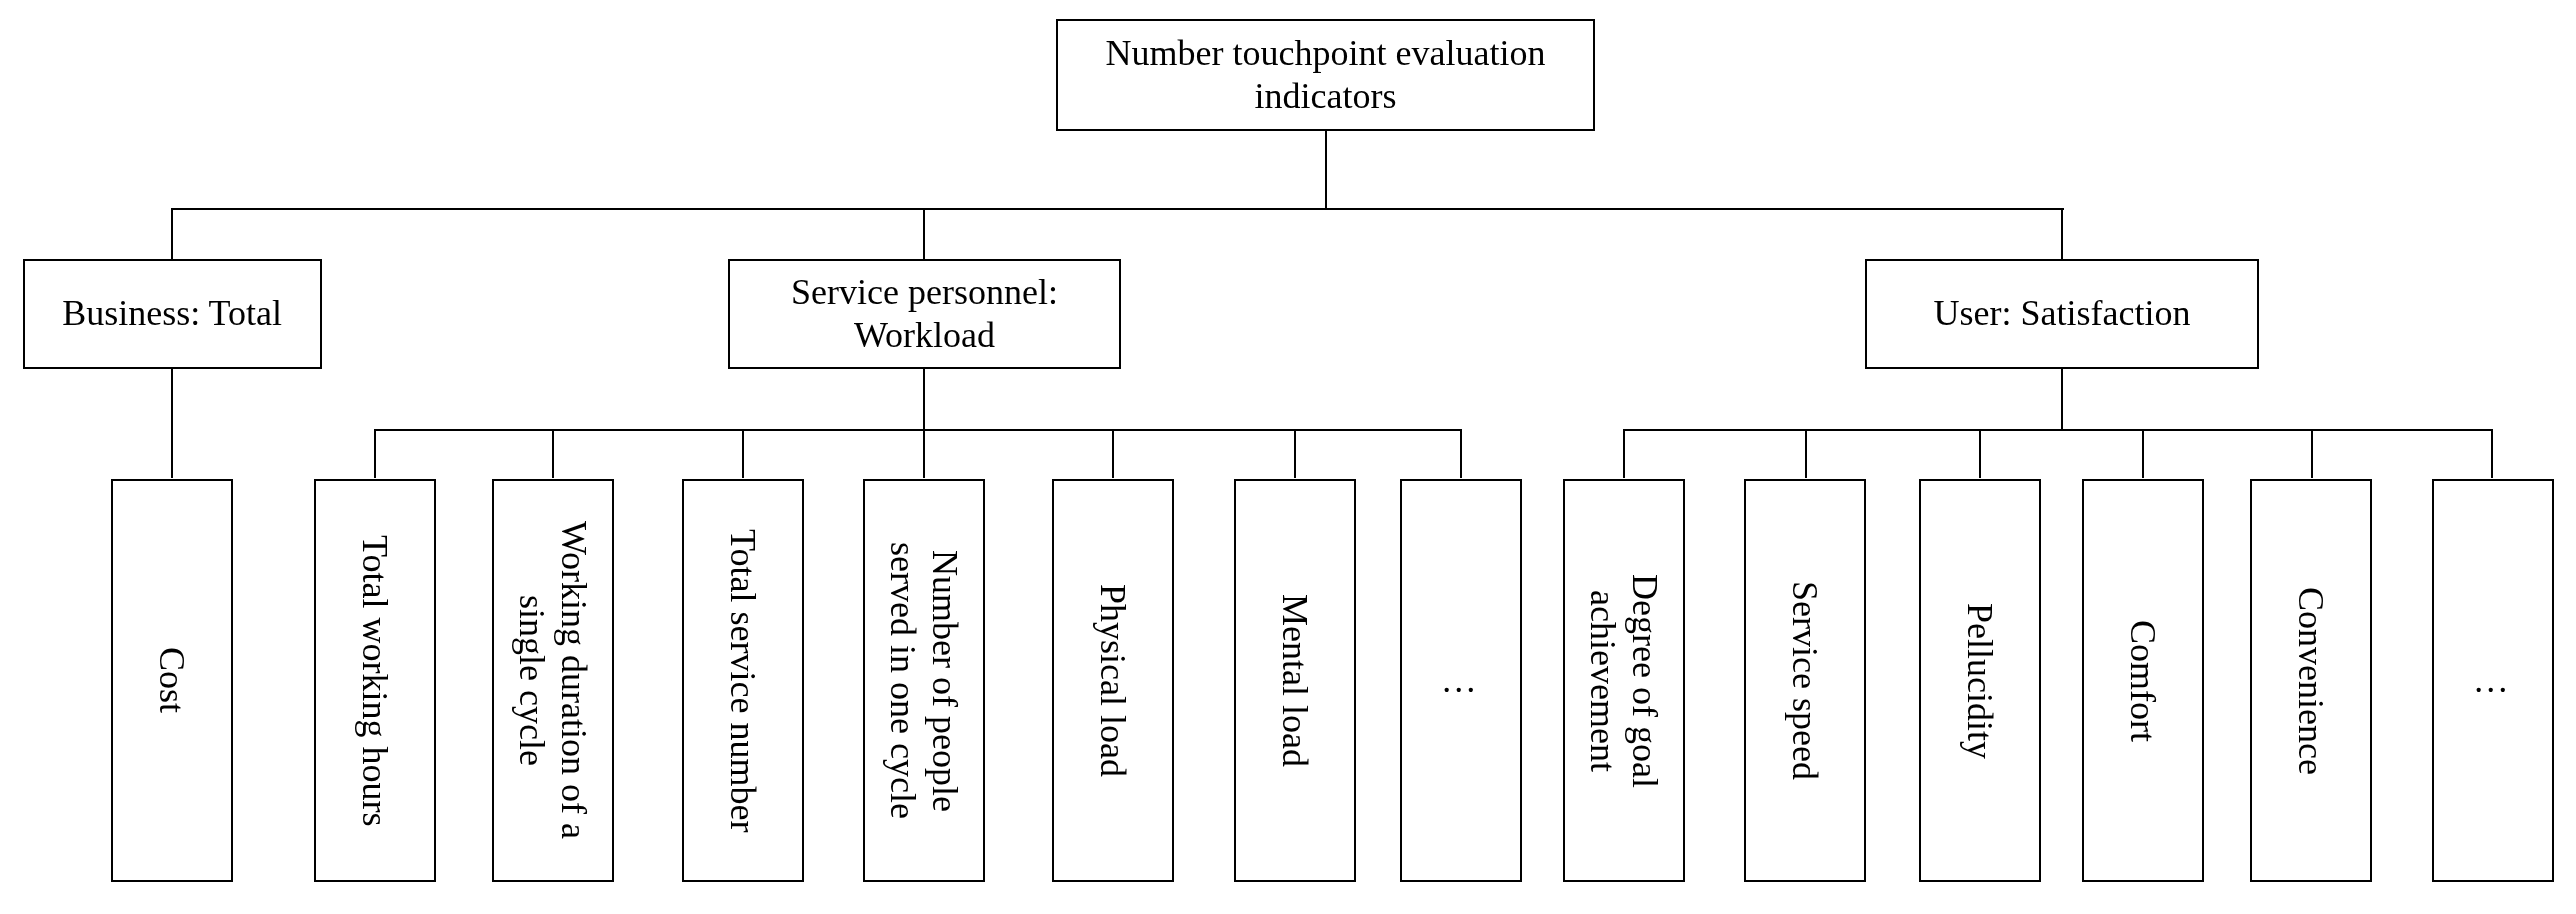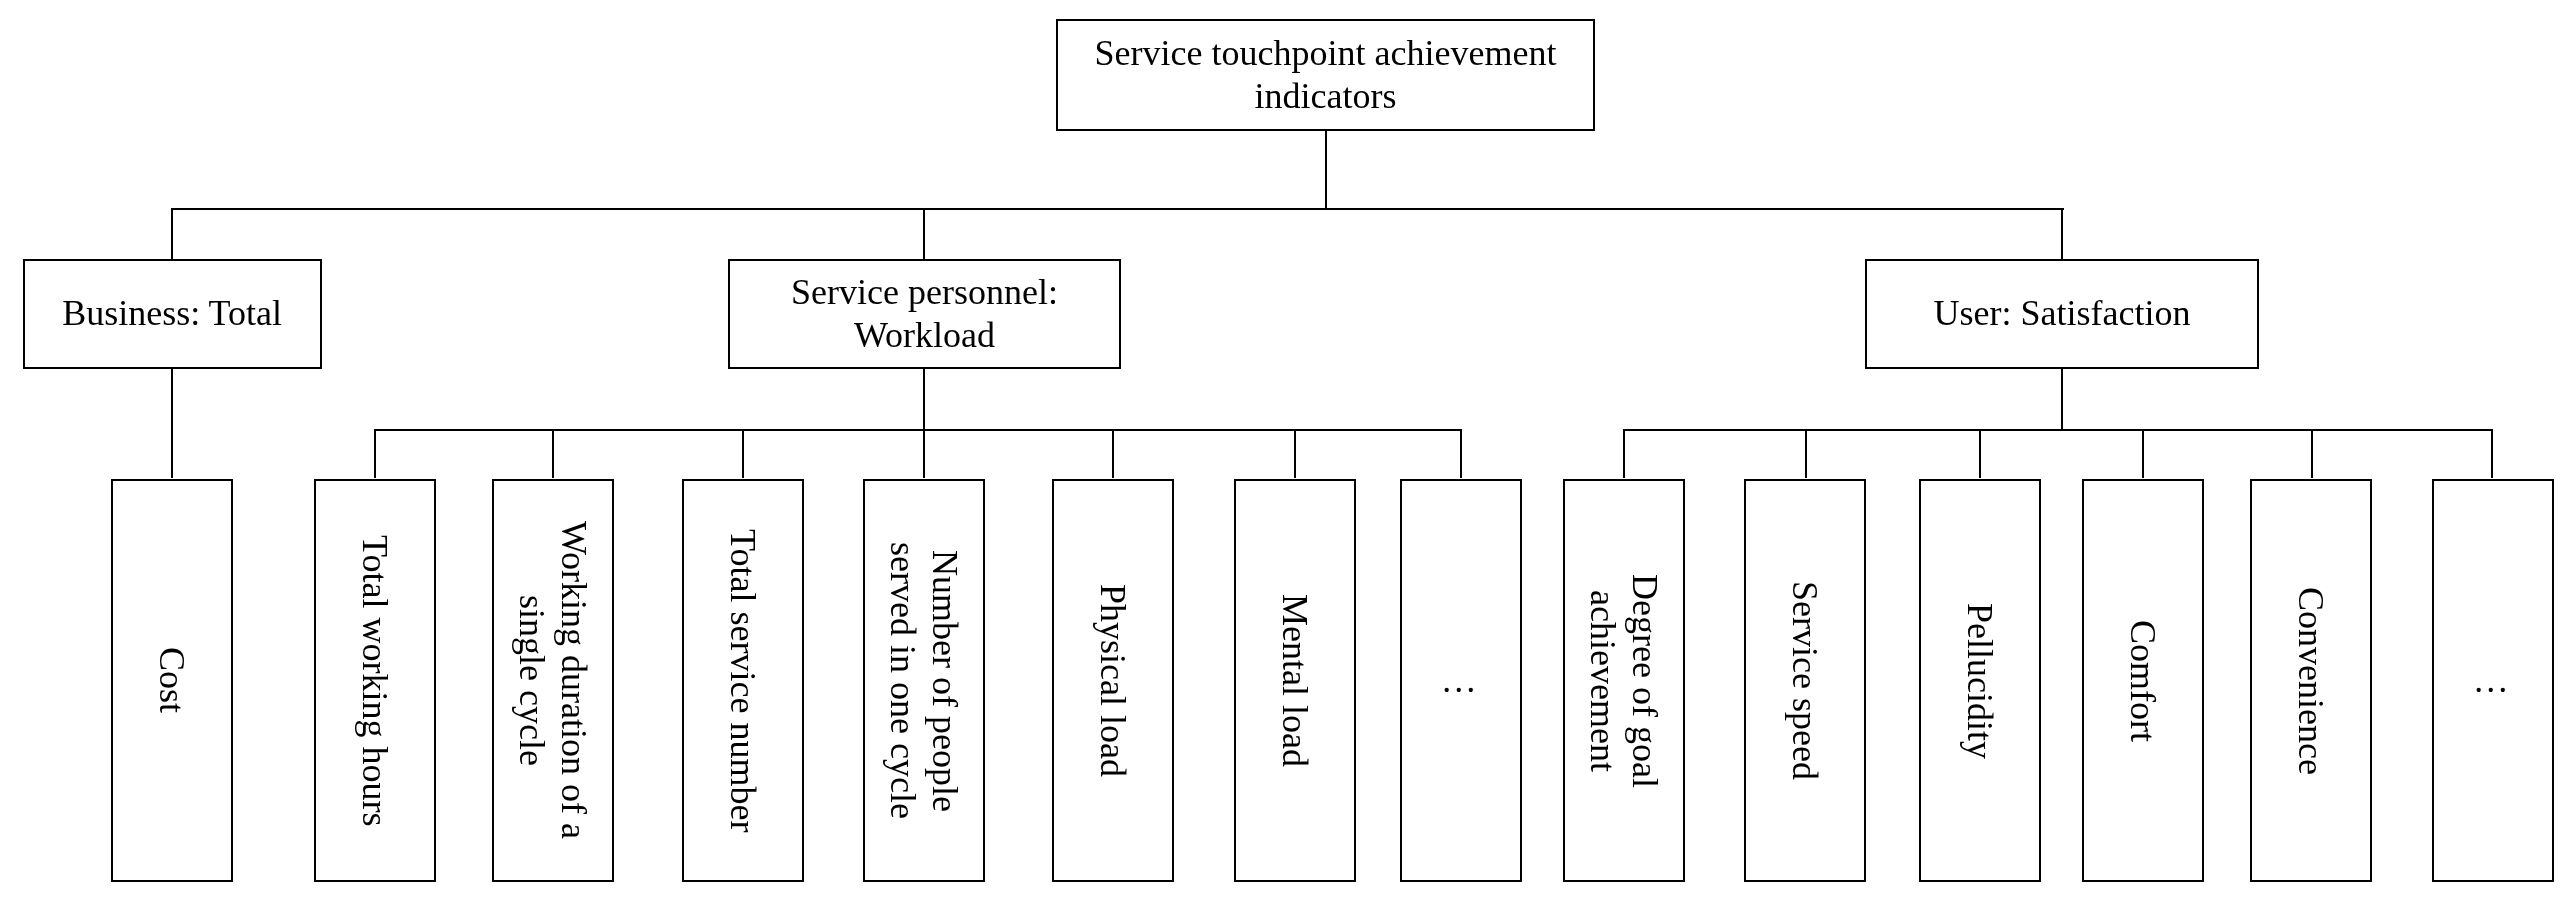--- a/index.html
+++ b/index.html
@@ -78,21 +78,21 @@
   <div class="line vline" style="left:2061px; top:369px; height:60px;"></div>
   <div class="line hline" style="left:1623px; top:429px; width:870px;"></div>
   <div class="line vline" style="left:1623px; top:429px; height:49px;"></div>
   <div class="line vline" style="left:1805px; top:429px; height:49px;"></div>
   <div class="line vline" style="left:1979px; top:429px; height:49px;"></div>
   <div class="line vline" style="left:2142px; top:429px; height:49px;"></div>
   <div class="line vline" style="left:2311px; top:429px; height:49px;"></div>
   <div class="line vline" style="left:2491px; top:429px; height:49px;"></div>
 
   <div class="node root-node">
-    <span>Service touchpoint achievement
+    <span>Number touchpoint evaluation
 indicators</span>
   </div>
 
   <div class="node branch-node" style="left:22.6px; width:299px;">
     <span>Business: Total</span>
   </div>
   <div class="node branch-node" style="left:1865px; width:394px;">
     <span>User: Satisfaction</span>
   </div>
   <div class="node branch-node" style="left:728px; width:393px;">

